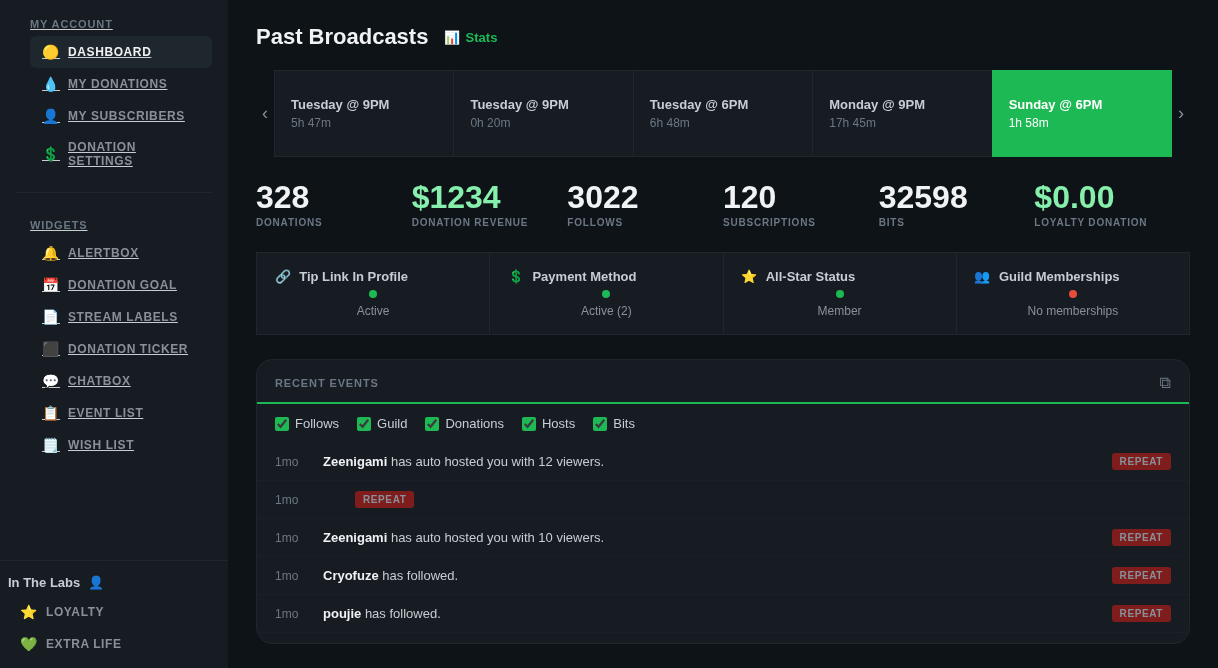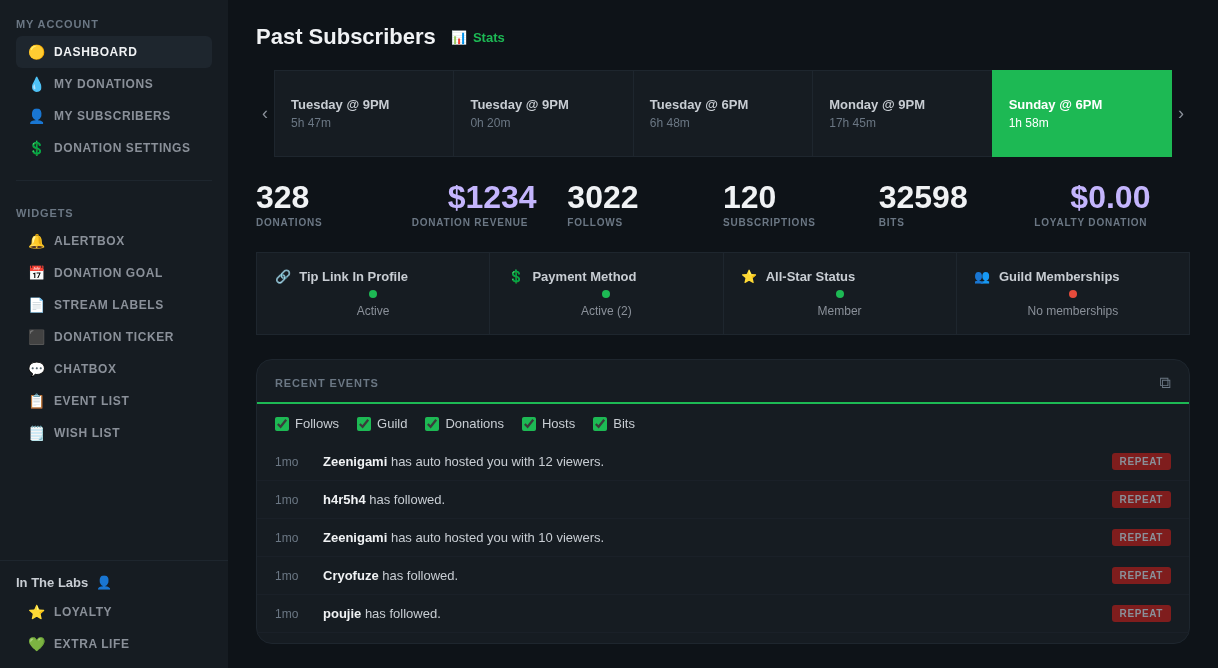--- a/index.html
+++ b/index.html
@@ -16,21 +16,22 @@
     .sidebar {
       width: 228px;
       min-width: 228px;
       background: #161c22;
       display: flex;
       flex-direction: column;
       padding: 0;
       overflow-y: auto;
     }
     .sidebar-section {
-      padding: 18px 16px 8px 16px;
+      padding: 18px 16px 8px 30px;
+      text-decoration: underline;
     }
     .sidebar-section-title {
       font-size: 11px;
       color: #6b7784;
       font-weight: 700;
       letter-spacing: 0.08em;
       text-transform: uppercase;
       margin-bottom: 6px;
     }
     .sidebar-item {
@@ -132,21 +133,21 @@
       display: flex;
       flex-direction: column;
       gap: 4px;
     }
     .stat-value {
       font-size: 32px;
       font-weight: 700;
       color: #f0f2f4;
       line-height: 1;
     }
-    .stat-value.green { color: #c4b5fd; margin-left: 36px; }
+    .stat-value.green { color: #86efac; }
     .stat-label {
       font-size: 10px;
       color: #6b7784;
       font-weight: 600;
       letter-spacing: 0.08em;
       text-transform: uppercase;
     }
     
     .widget-cards {
       display: flex;
@@ -243,21 +244,21 @@
       letter-spacing: 0.06em;
       padding: 3px 8px;
       border-radius: 3px;
       text-transform: uppercase;
       margin-left: 32px;
     }
     
     .labs-section {
       background: #161c22;
       border-top: 1px solid #1e262e;
-      padding: 14px 16px 8px 16px;
+      padding: 14px 16px 8px 8px;
       margin-top: auto;
     }
     .labs-title {
       display: flex;
       align-items: center;
       gap: 8px;
       font-size: 13px;
       font-weight: 700;
       color: #c8cdd3;
       margin-bottom: 6px;
@@ -331,21 +332,21 @@
     <div class="sidebar-item">
       <span class="icon">💚</span>
       <span>Extra Life</span>
     </div>
   </div>
 </div>
 
 <div class="main">
 
   <div class="main-header">
-    <h1>Past Subscribers</h1>
+    <h1>Past Broadcasts</h1>
     <div class="stats-link">
       <span>📊</span>
       <span>Stats</span>
     </div>
   </div>
 
   <div class="broadcast-row">
     <button class="broadcast-nav">‹</button>
     <div class="broadcast-cards">
       <div class="broadcast-card">
@@ -470,21 +471,20 @@
       </label>
     </div>
     <div class="events-list">
       <div class="event-row">
         <span class="event-time">1mo</span>
         <span class="event-text"><strong>Zeenigami</strong> has auto hosted you with 12 viewers.</span>
         <span class="event-repeat">REPEAT</span>
       </div>
       <div class="event-row">
         <span class="event-time">1mo</span>
-        <span class="event-text"><strong>h4r5h4</strong> has followed.</span>
         <span class="event-repeat">REPEAT</span>
       </div>
       <div class="event-row">
         <span class="event-time">1mo</span>
         <span class="event-text"><strong>Zeenigami</strong> has auto hosted you with 10 viewers.</span>
         <span class="event-repeat">REPEAT</span>
       </div>
       <div class="event-row">
         <span class="event-time">1mo</span>
         <span class="event-text"><strong>Cryofuze</strong> has followed.</span>

